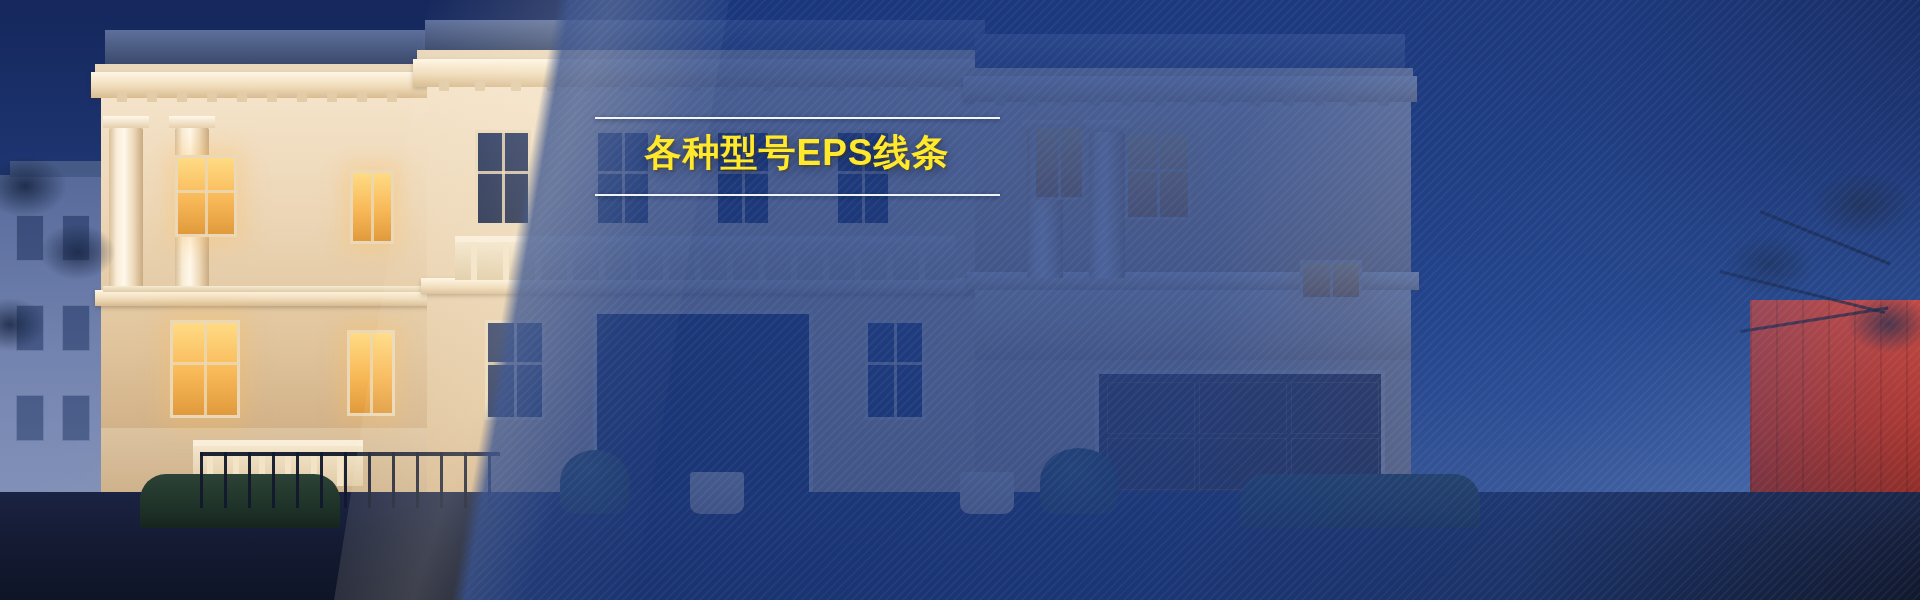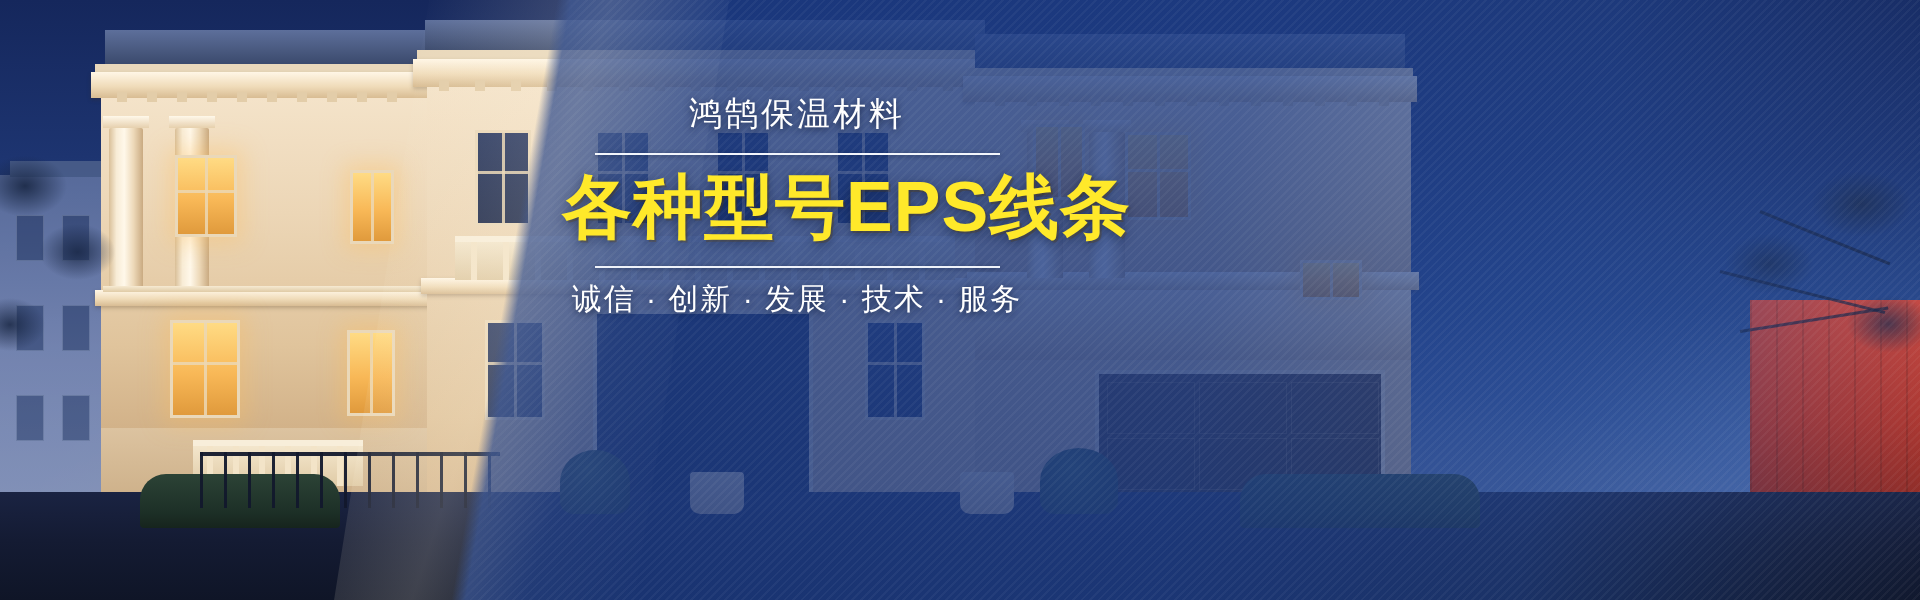--- a/index.html
+++ b/index.html
@@ -269,21 +269,21 @@
     white-space: nowrap;
   }
   .rule {
     width: 405px;
     height: 2px;
     background: #f2f5fb;
     margin: 21px auto 14px;
     box-shadow: 0 1px 4px rgba(8,18,46,0.5);
   }
   .headline {
-    font-size: 70px;
+    font-size: 37px;
     font-weight: bold;
     line-height: 1.10;
     color: #ffe92a;
     letter-spacing: 1px;
     white-space: nowrap;
     text-shadow:
       2px 2px 0 rgba(90,60,0,0.30),
       0 3px 12px rgba(10,20,50,0.55);
   }
   .rule-2 {
@@ -526,20 +526,18 @@
     <div class="fence-bar" style="left:240px;"></div>
     <div class="fence-bar" style="left:264px;"></div>
     <div class="fence-bar" style="left:288px;"></div>
   </div>
 
   <div class="overlay-panel"></div>
   <div class="overlay-texture"></div>
   <div class="light-wedge"></div>
 
   <div class="copy">
-    <div class="brand">鸿鹄保温材料</div>
     <div class="rule"></div>
     <div class="headline">各种型号EPS线条</div>
     <div class="rule-2"></div>
-    <div class="tagline">诚信 · 创新 · 发展 · 技术 · 服务</div>
   </div>
 
 </div>
 
 </body></html>

